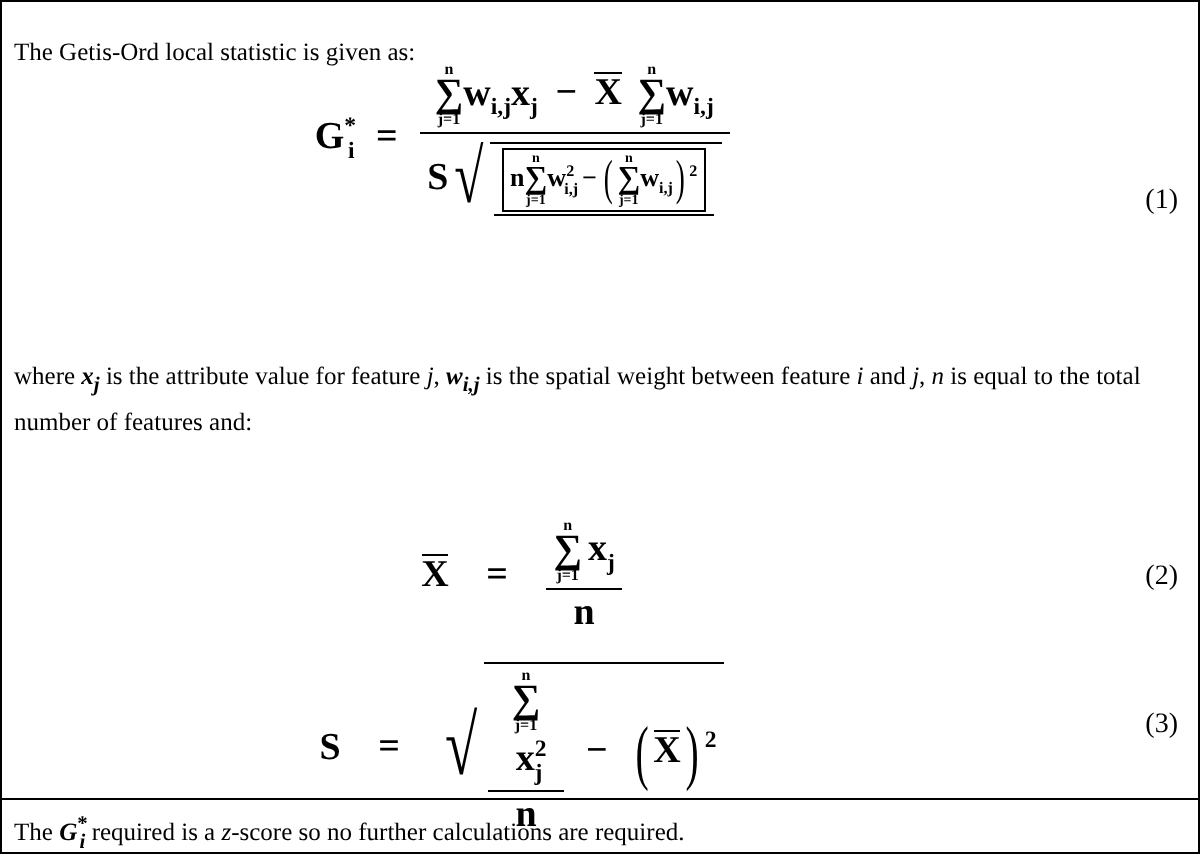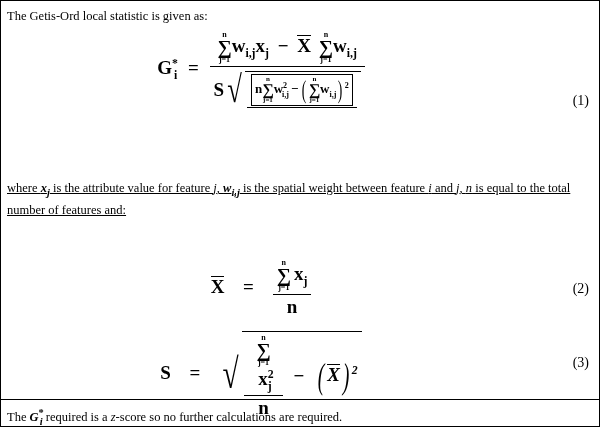--- a/index.html
+++ b/index.html
@@ -22,29 +22,28 @@
   }
   .prose {
     font-family: "Liberation Serif", serif;
     font-size: 12.5px;
     line-height: 1.55;
     color: #000;
   }
   .intro-line {
     position: absolute;
     left: 6px;
-    top: 6px;
+    top: 16px;
     width: 560px;
   }
   .mid-block {
     position: absolute;
     left: 6px;
     top: 178px;
     width: 588px;
-    text-decoration: underline;
   }
   .final-line {
     position: absolute;
     left: 6px;
     top: 404px;
     width: 560px;
   }
   .rule {
     position: absolute;
     left: 0;
@@ -235,21 +234,21 @@
           <span class="num">
             <span class="sumop">
               <span class="lim">n</span>
               <span class="big">∑</span>
               <span class="lim">j=1</span>
             </span><span style="margin-left:3px;">x</span><sup class="s">2</sup><sub class="s" style="margin-left:-6px;">j</sub>
           </span>
           <span class="den">n</span>
         </span>
         <span style="margin:0 6px;vertical-align:middle;">−</span>
-        <span style="vertical-align:middle;font-style:italic;"><span class="paren-big">(</span><span class="overbar">X</span><span class="paren-big">)</span><sup class="s">2</sup></span>
+        <span style="vertical-align:middle;"><span class="paren-big">(</span><span class="overbar">X</span><span class="paren-big">)</span><sup class="s">2</sup></span>
       </span></span>
     </div>
     <div class="eq-num" style="top:24px;">(3)</div>
   </div>
 
   <div class="rule rule-bottom"></div>
 
   <div class="prose final-line">
     <span>The </span><span class="it" style="font-weight:bold;">G</span><sup style="font-weight:bold;">*</sup><sub style="font-weight:bold;margin-left:-4px;" class="it">i</sub><span> required is a </span><span class="it">z</span><span>-score so no further calculations are required.</span>
   </div>

